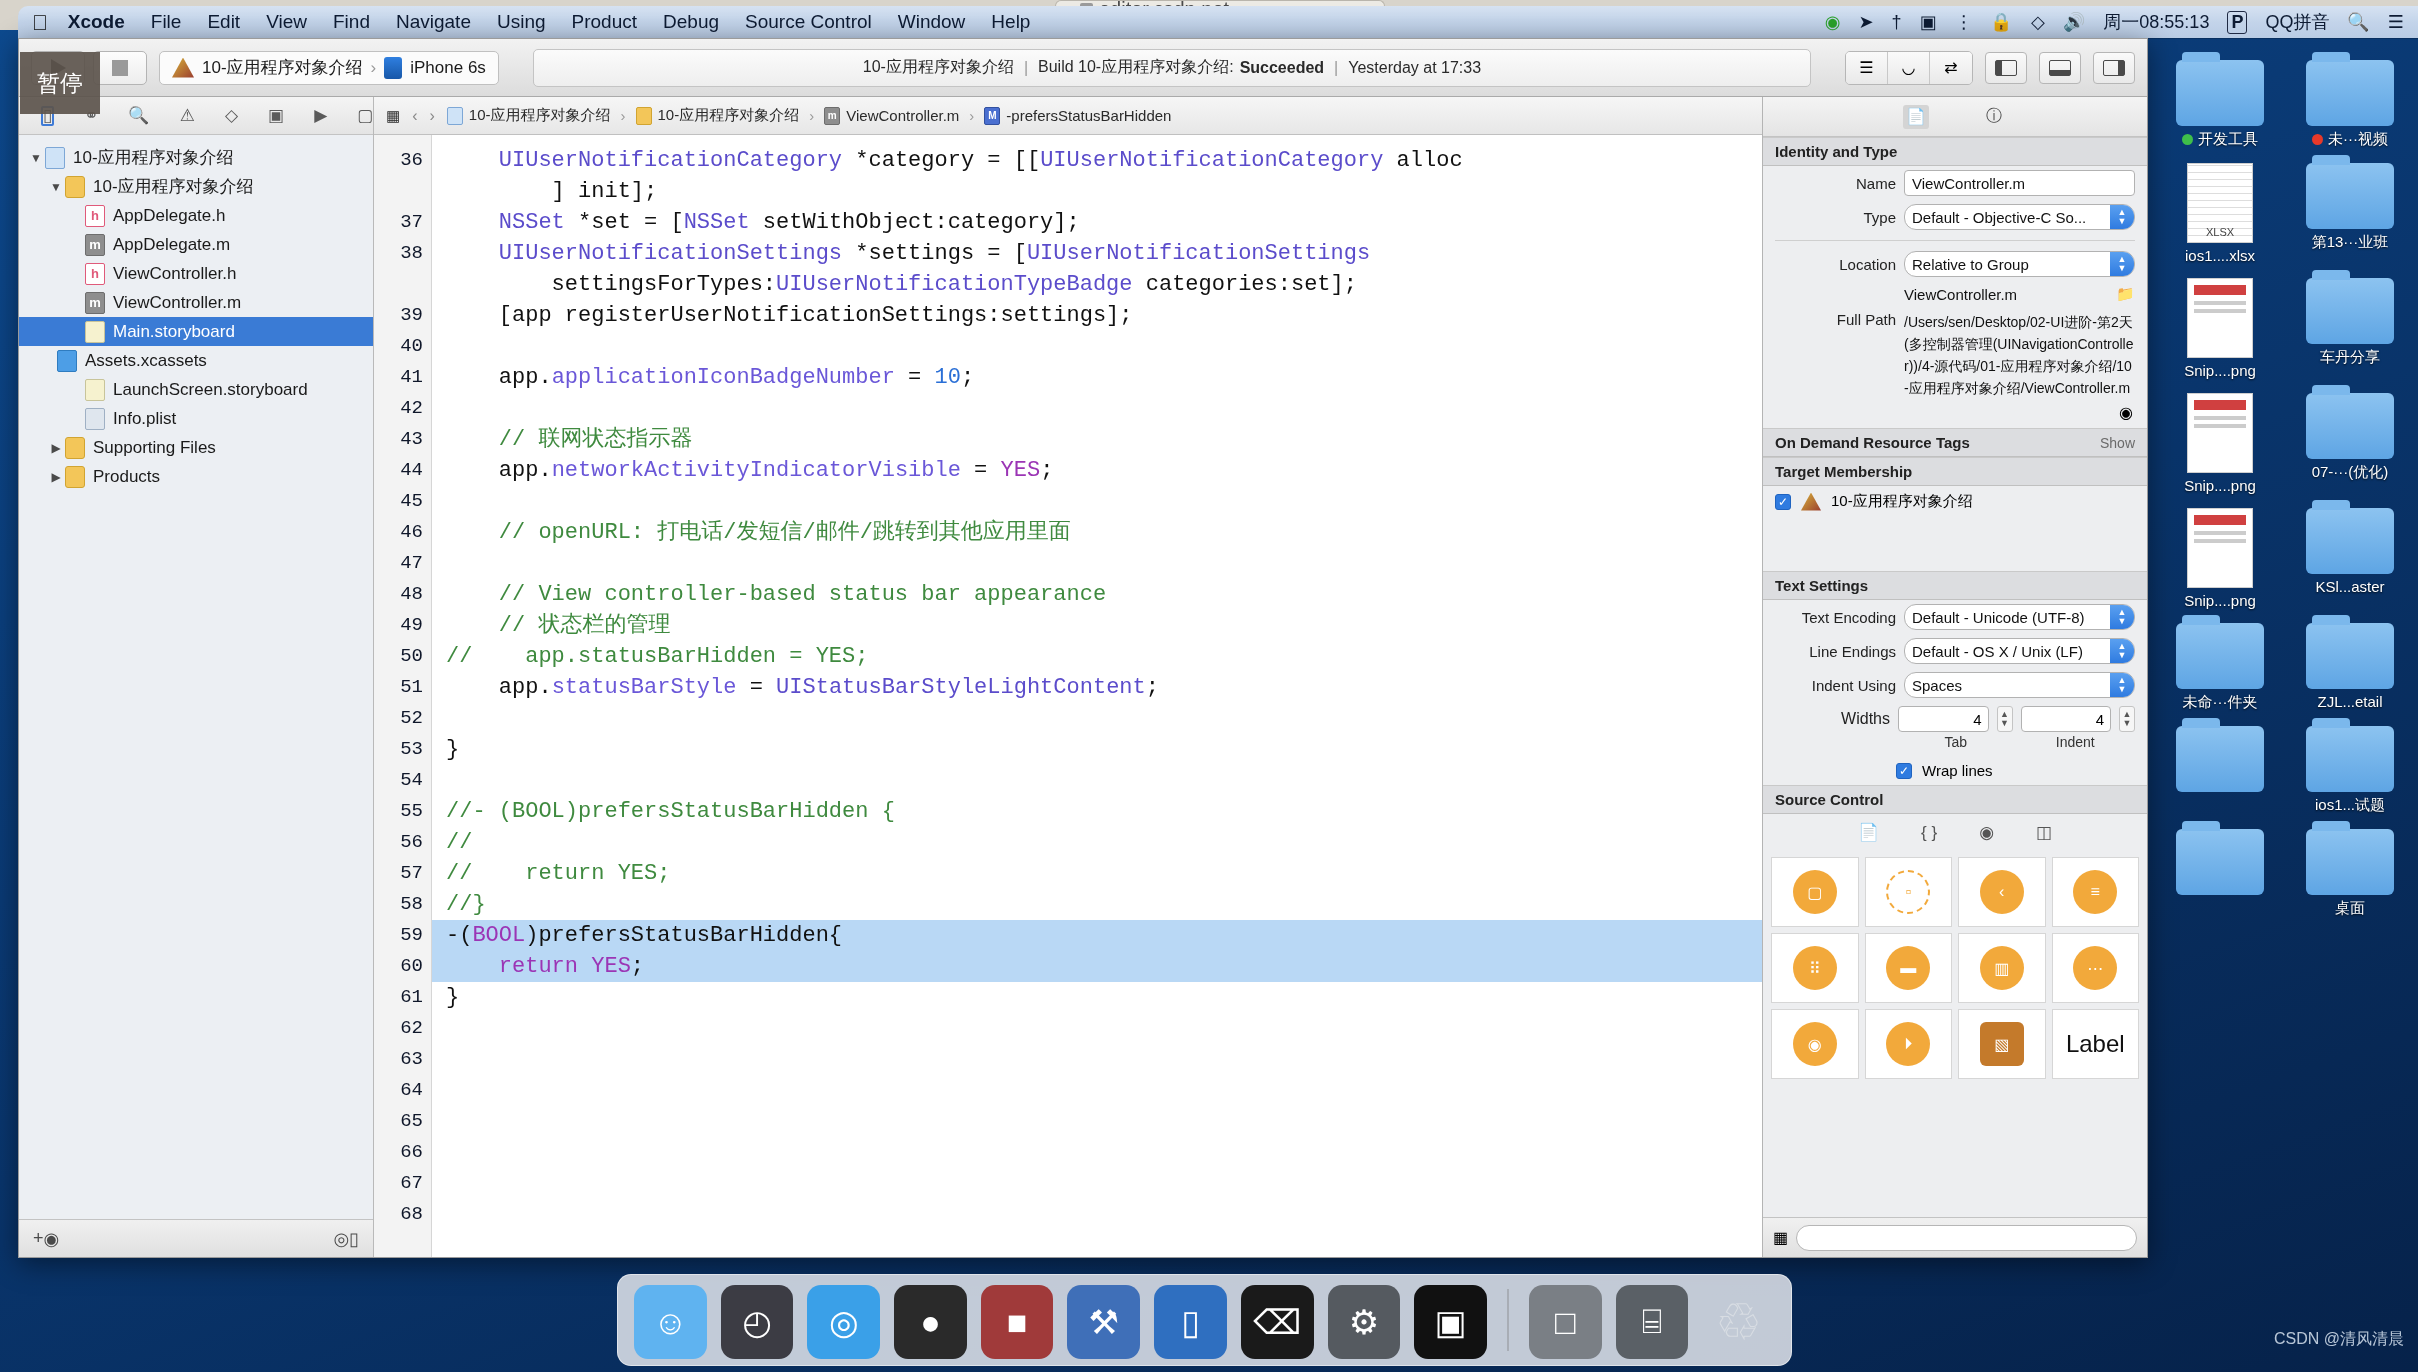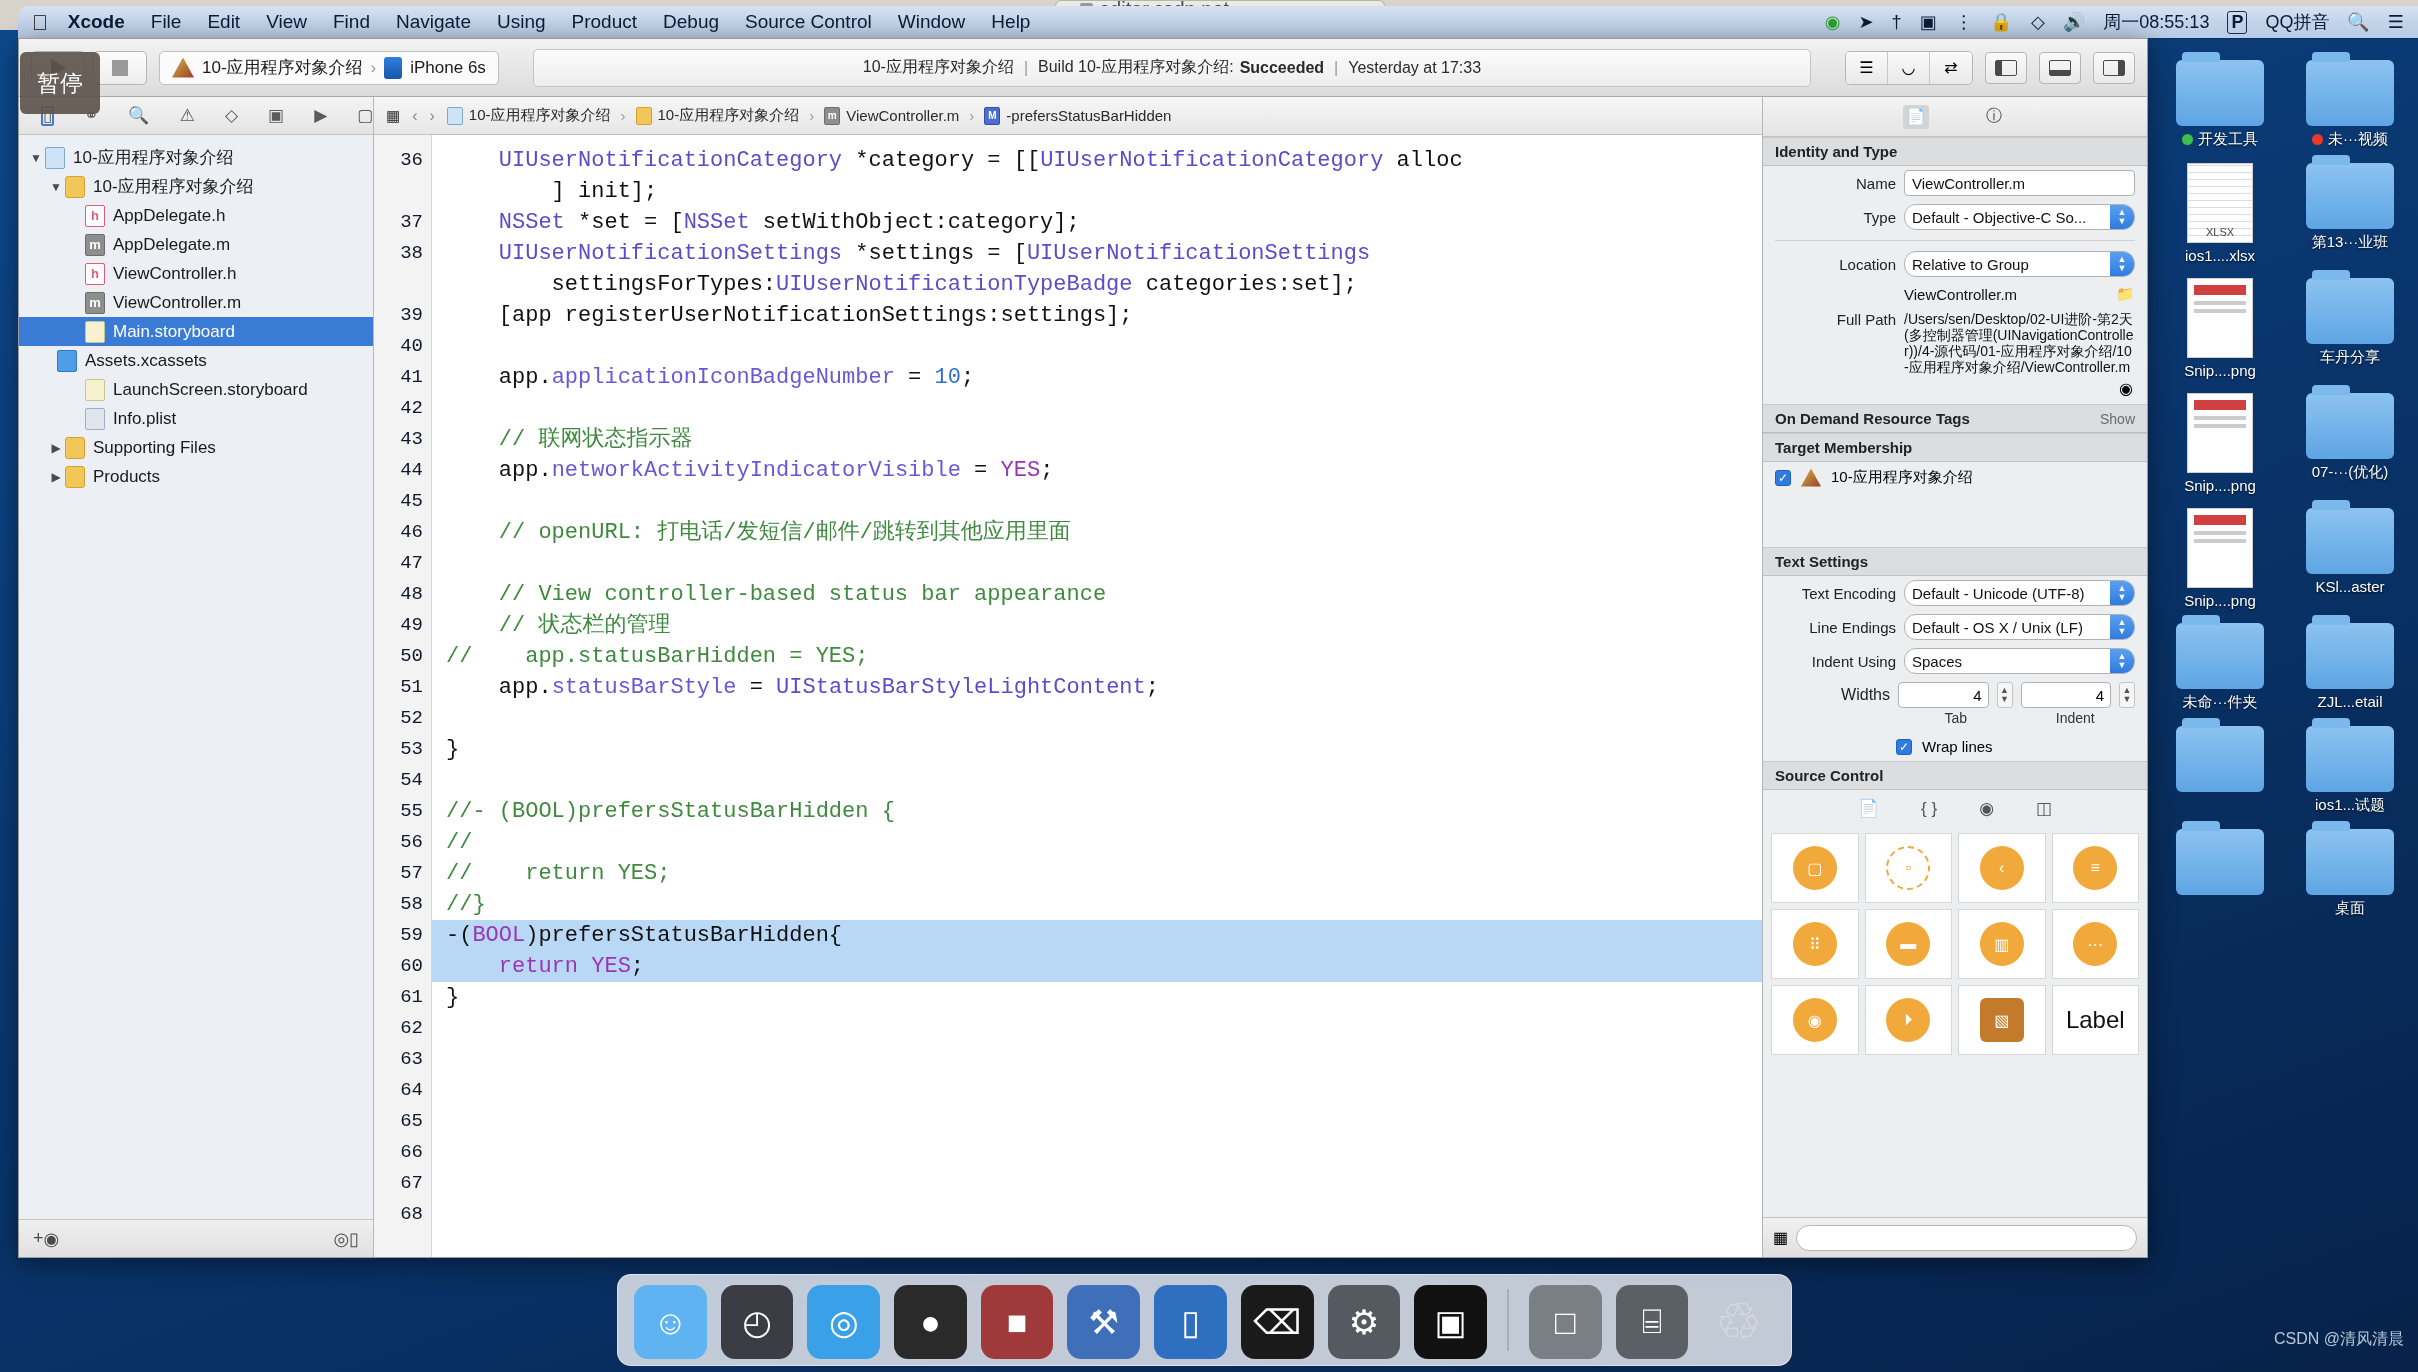--- a/index.html
+++ b/index.html
@@ -144,21 +144,21 @@
   .frow{display:flex;align-items:center;padding:4px 12px 4px 8px;font-size:15px;color:#222;gap:8px;}
   .flabel{width:125px;text-align:right;color:#222;flex:none;}
   .fval{flex:1;}
   .tfield{height:26px;border:1px solid #b2b2b2;border-radius:4px;background:#fff;display:flex;align-items:center;padding:0 7px;font-size:15px;color:#111;}
   .popup{height:26px;border:1px solid #b2b2b2;border-radius:12px;background:#fff;display:flex;align-items:center;
          padding:0 0 0 7px;font-size:15px;color:#111;position:relative;overflow:hidden;}
   .popup .txt{flex:1;white-space:nowrap;overflow:hidden;}
   .popup .stepper{width:24px;height:100%;background:linear-gradient(180deg,#5aa0f0,#2f7be0);color:#fff;
                   display:flex;flex-direction:column;align-items:center;justify-content:center;font-size:9px;line-height:9px;flex:none;}
   .plain-val{font-size:15px;color:#111;}
-  .fullpath{font-size:14px;line-height:16px;color:#111;word-break:break-all;}
+  .fullpath{font-size:14px;line-height:22px;color:#111;word-break:break-all;}
   .cbrow{display:flex;align-items:center;gap:10px;padding:6px 12px;font-size:15px;}
   .cb{width:16px;height:16px;border-radius:3px;background:#2f7be0;border:1px solid #1f63c0;color:#fff;
       font-size:12px;display:flex;align-items:center;justify-content:center;flex:none;}
   .target-icon{width:20px;height:18px;background:linear-gradient(135deg,#d8b33a,#9a3d2f);clip-path:polygon(50% 0,100% 100%,0 100%);}
   .widths-row{display:flex;align-items:center;gap:8px;padding:4px 12px 0 2px;}
   .wbox{flex:1;height:26px;border:1px solid #b2b2b2;border-radius:4px;background:#fff;display:flex;align-items:center;
         justify-content:flex-end;padding:0 6px;font-size:15px;}
   .stepv{width:16px;height:26px;display:flex;flex-direction:column;align-items:center;justify-content:center;
          font-size:9px;line-height:9px;color:#555;border:1px solid #c4c4c4;border-radius:3px;background:#f6f6f6;}
   .wlabels{display:flex;font-size:14px;color:#333;padding:2px 12px 6px 133px;gap:0;}
@@ -185,21 +185,21 @@
   .dicons{position:absolute;right:8px;top:60px;width:250px;display:grid;grid-template-columns:1fr 1fr;
           gap:14px 10px;}
   .dicon{display:flex;flex-direction:column;align-items:center;gap:4px;}
   .dfolder{width:88px;height:66px;background:linear-gradient(180deg,#8cc3f0,#5ea5e4);border-radius:6px;position:relative;}
   .dfolder::before{content:"";position:absolute;left:6px;top:-8px;width:38px;height:10px;background:#7bb8ec;border-radius:4px 4px 0 0;}
   .dfile{width:66px;height:80px;background:#fff;border:1px solid #cfcfcf;position:relative;overflow:hidden;}
   .dlabel{font-size:15px;color:#fff;text-shadow:0 1px 2px rgba(0,0,0,.8);white-space:nowrap;display:flex;align-items:center;gap:5px;}
   .dot{width:11px;height:11px;border-radius:50%;display:inline-block;}
 
   .pause-badge{position:absolute;left:20px;top:52px;width:80px;height:62px;background:rgba(92,84,76,.92);
-               border-radius:6px;display:flex;align-items:center;justify-content:center;color:#fff;font-size:23px;}
+               border-radius:0;display:flex;align-items:center;justify-content:center;color:#fff;font-size:23px;}
   .csdn-wm{position:absolute;right:14px;bottom:22px;color:#d6e2ef;font-size:16px;opacity:.85;}
 </style>
 </head>
 <body>
 
 <div class="desktop"></div>
 <div class="desktop-topstrip"></div>
 <div class="browser-tab-shape" style="left:1055px;width:330px;"></div>
 <div class="csdn-url">
   <span class="favicon"></span><span>editor.csdn.net</span>

